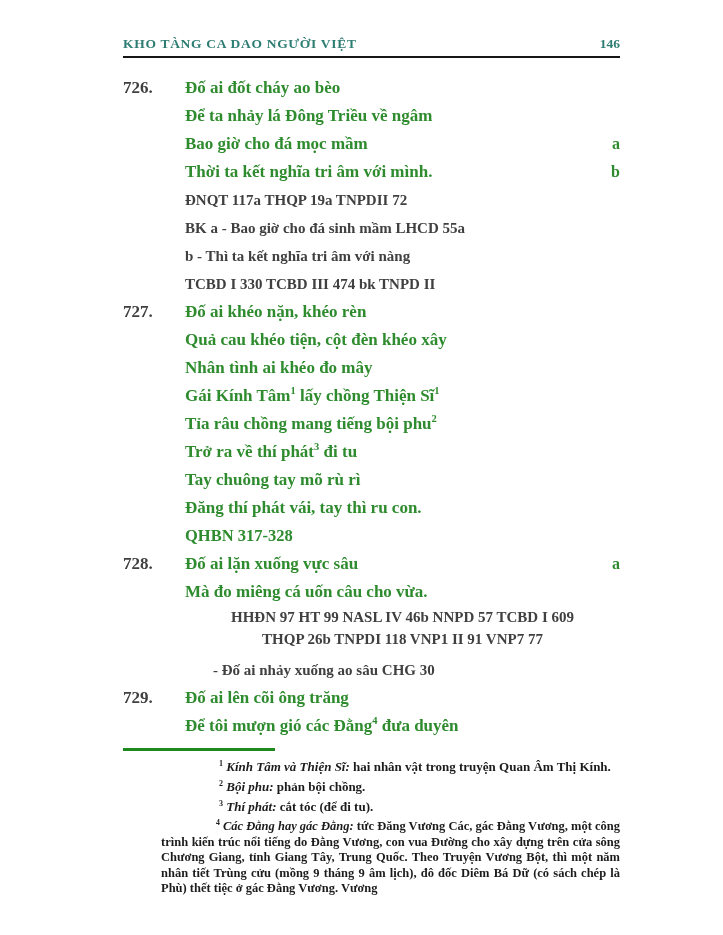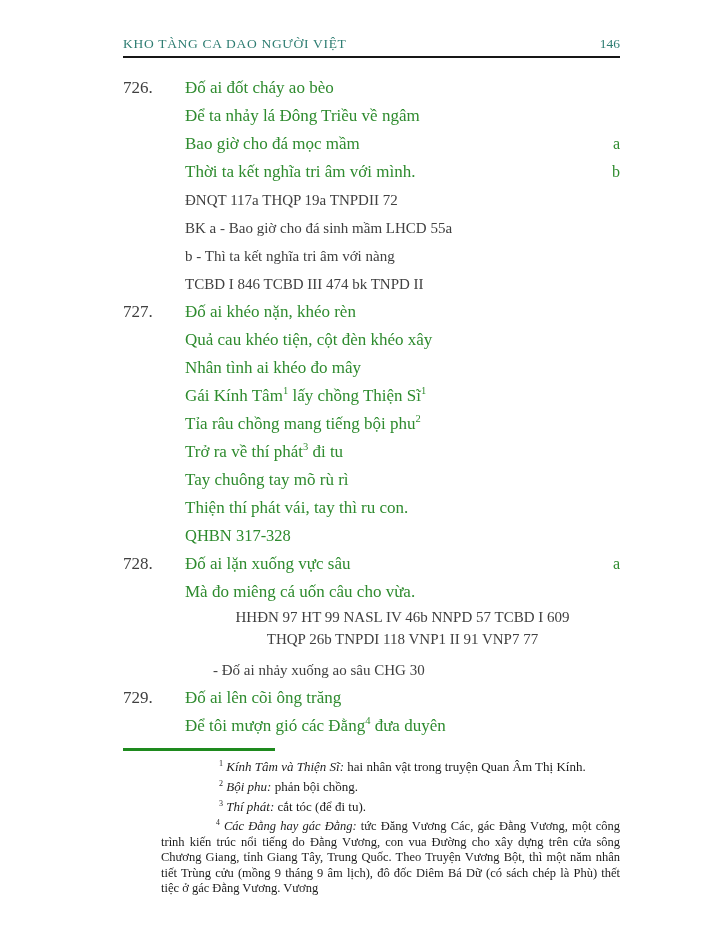--- a/index.html
+++ b/index.html
@@ -3,20 +3,21 @@
 <meta charset="utf-8">
 <style>
   html,body{margin:0;padding:0;background:#ffffff;}
   .page{
     position:relative;
     width:723px;height:935px;
     background:#ffffff;
     font-family:"Liberation Serif","DejaVu Serif",serif;
     color:#1c1c1c;
     overflow:hidden;
+    font-weight:bold;
   }
   .content{position:absolute;left:123px;top:36px;width:497px;}
 
   
   .pheader{
     display:flex;justify-content:space-between;align-items:flex-end;
     color:#2e7d72;
     border-bottom:2px solid #161616;
     padding-bottom:4px;
   }
@@ -76,21 +77,21 @@
             <span class="vtext">Bao giờ cho đá mọc mầm</span>
             <span class="vmarker">a</span>
           </div>
           <div class="vline">
             <span class="vtext">Thời ta kết nghĩa tri âm với mình.</span>
             <span class="vmarker">b</span>
           </div>
           <div class="rline">ĐNQT 117a THQP 19a TNPDII 72</div>
           <div class="rline">BK a - Bao giờ cho đá sinh mầm LHCD 55a</div>
           <div class="rline">b - Thì ta kết nghĩa tri âm với nàng</div>
-          <div class="rline">TCBD I 846 TCBD III 474 bk TNPD II</div>
+          <div class="rline">TCBD I 330 TCBD III 474 bk TNPD II</div>
         </div>
         <div class="entry">
           <div class="entry-number">727.</div>
           <div class="vline">
             <span class="vtext">Đố ai khéo nặn, khéo rèn</span>
           </div>
           <div class="vline">
             <span class="vtext">Quả cau khéo tiện, cột đèn khéo xây</span>
           </div>
           <div class="vline">
@@ -102,21 +103,21 @@
           <div class="vline">
             <span class="vtext">Tỉa râu chồng mang tiếng bội phu<sup>2</sup></span>
           </div>
           <div class="vline">
             <span class="vtext">Trở ra về thí phát<sup>3</sup> đi tu</span>
           </div>
           <div class="vline">
             <span class="vtext">Tay chuông tay mõ rù rì</span>
           </div>
           <div class="vline">
-            <span class="vtext">Thiện thí phát vái, tay thì ru con.</span>
+            <span class="vtext">Đăng thí phát vái, tay thì ru con.</span>
           </div>
           <div class="cite">QHBN 317-328</div>
         </div>
         <div class="entry">
           <div class="entry-number">728.</div>
           <div class="vline">
             <span class="vtext">Đố ai lặn xuống vực sâu</span>
             <span class="vmarker">a</span>
           </div>
           <div class="vline">

